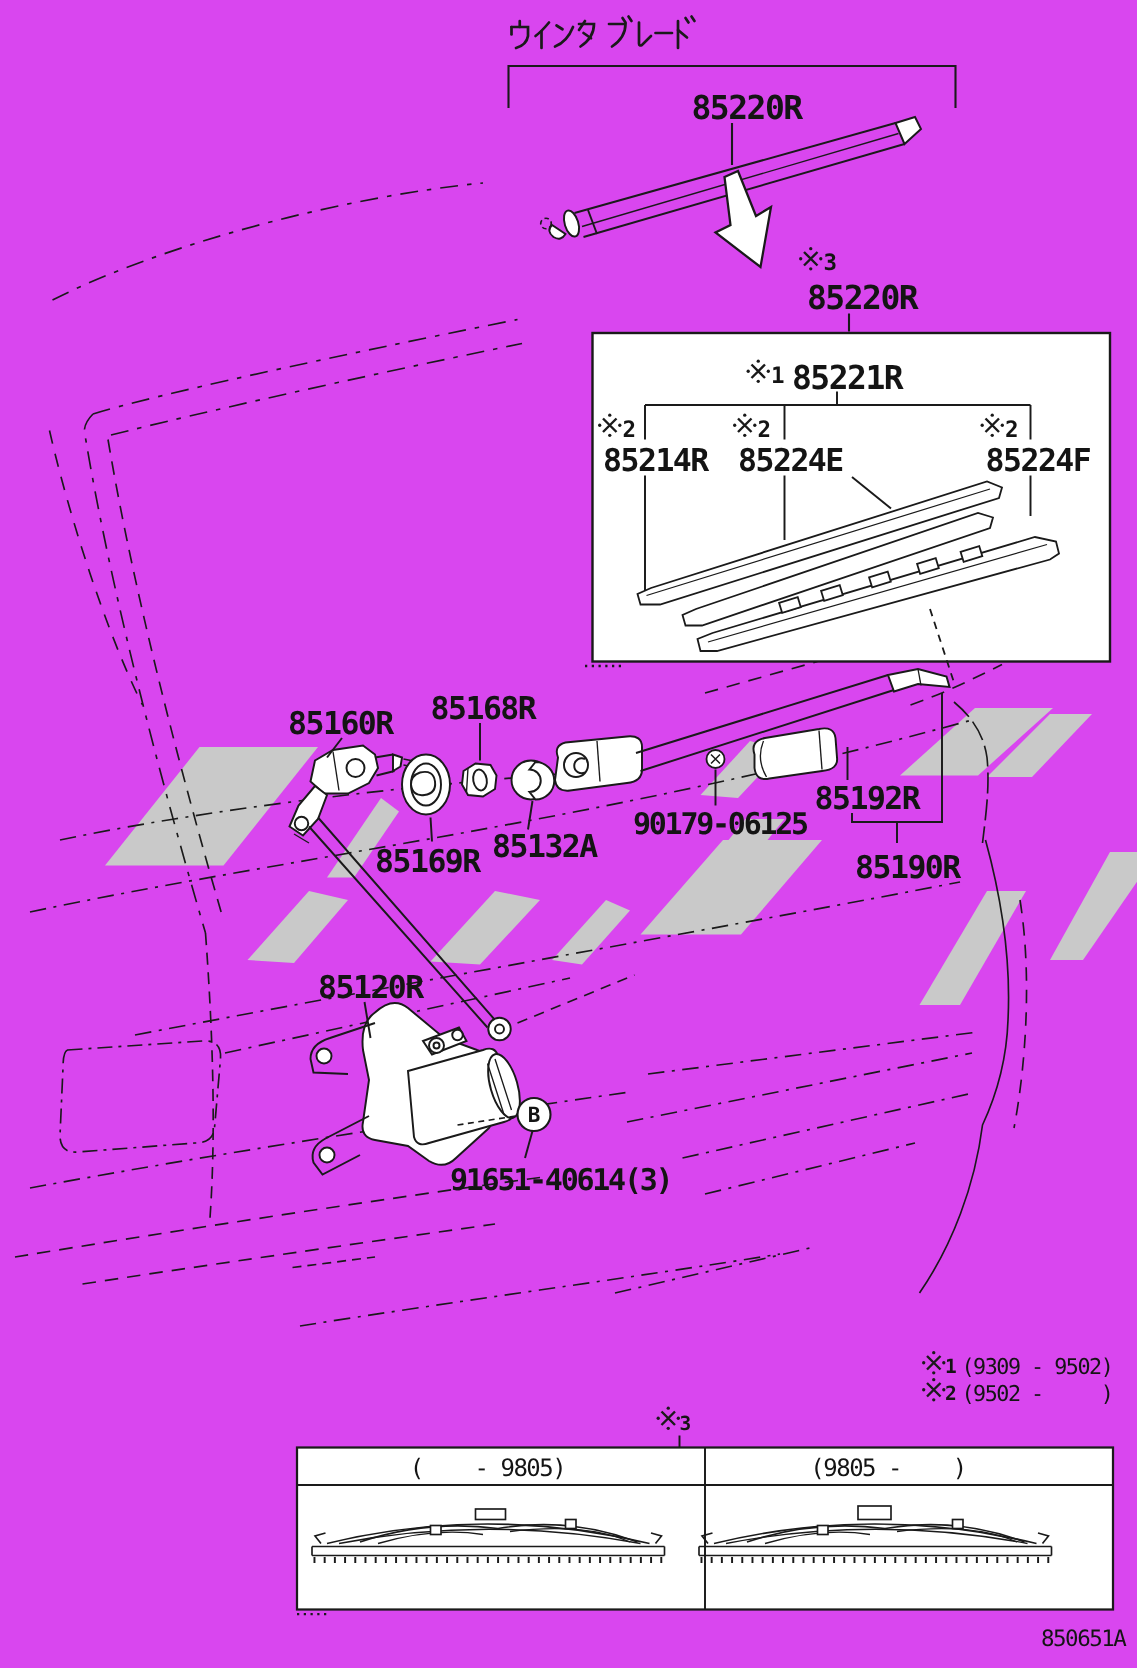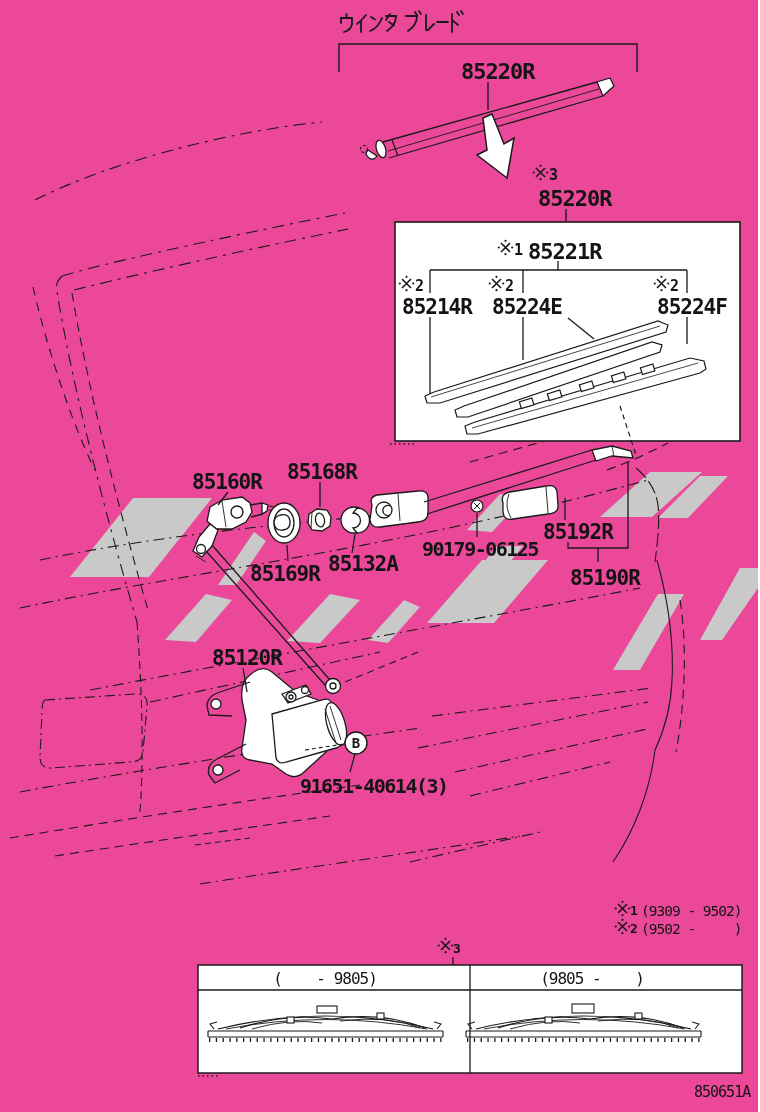--- a/index.html
+++ b/index.html
@@ -1,16 +1,16 @@
 <!DOCTYPE html>
 <html><head>
 <meta charset="utf-8">
 <style>
   html,body{margin:0;padding:0;background:#fff;}
-  .stage{position:relative;width:758px;height:1112px;background:#ec4899;overflow:hidden;
+  .stage{position:relative;width:758px;height:1112px;background:#d946ef;overflow:hidden;
          font-family:"DejaVu Sans Mono",monospace;}
   .stage svg{position:absolute;left:0;top:0;}
   
   text{fill:#141414;}
   .pn{font:bold 21px "DejaVu Sans Mono",monospace;letter-spacing:-1px;}
   .pn22{font:bold 22px "DejaVu Sans Mono",monospace;letter-spacing:-1px;}
   .pn20{font:bold 20px "DejaVu Sans Mono",monospace;letter-spacing:-1.5px;}
   .digit{font:bold 15px "DejaVu Sans Mono",monospace;}
   .digit13{font:bold 13px "DejaVu Sans Mono",monospace;}
   .legend{font:14.5px "DejaVu Sans Mono",monospace;letter-spacing:-1px;}

